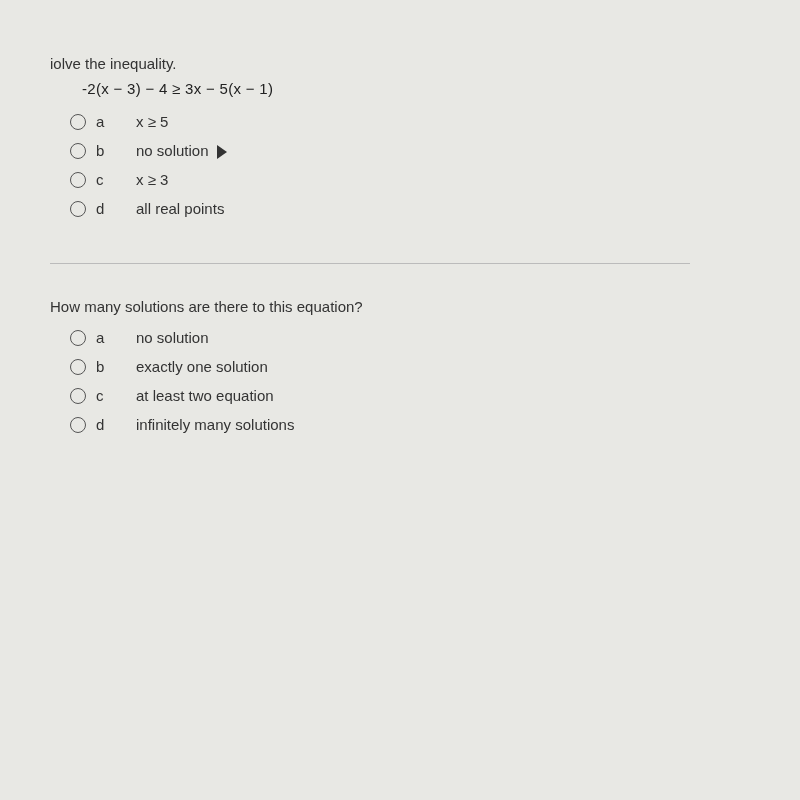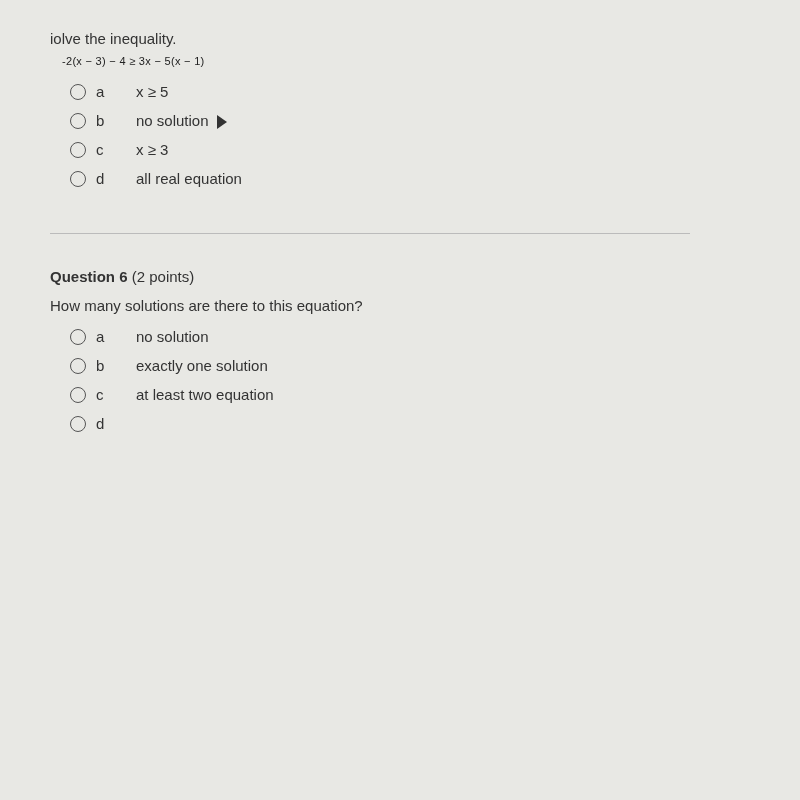--- a/index.html
+++ b/index.html
@@ -15,39 +15,39 @@
       font-family: Arial, sans-serif;
       font-size: 15px;
       color: #222;
       overflow: hidden;
     }
 
     .page {
       width: 740px;
       height: 800px;
       background-color: #e8e8e4;
-      padding: 20px 50px;
+      padding: 45px 50px;
       position: relative;
     }
 
     .question-section {
       background-color: #e8e8e4;
       padding: 10px 0;
     }
 
     .instruction-text {
       font-size: 15px;
       color: #333;
       margin-bottom: 8px;
     }
 
     .equation {
-      font-size: 11px;
+      font-size: 15px;
       color: #222;
-      margin-left: 12px;
+      margin-left: 32px;
       margin-bottom: 16px;
       letter-spacing: 0.3px;
     }
 
     .options-list {
       list-style: none;
       margin-left: 20px;
     }
 
     .option-item {
@@ -135,34 +135,28 @@
         </span>
       </li>
       <li class="option-item">
         <span class="radio-circle"></span>
         <span class="option-letter">c</span>
         <span class="option-text">x ≥ 3</span>
       </li>
       <li class="option-item">
         <span class="radio-circle"></span>
         <span class="option-letter">d</span>
-        <span class="option-text">all real equation</span>
+        <span class="option-text">all real points</span>
       </li>
     </ul>
   </div>
 
   <hr class="divider">
 
   <div class="question-section">
-    <div class="question-header">
-      <span class="question-label">
-        <strong>Question 6</strong>
-        <span style="font-weight:normal;">(2 points)</span>
-      </span>
-    </div>
 
     <div class="question-body">
       <div class="question-prompt">How many solutions are there to this equation?</div>
     </div>
 
     <ul class="options-list">
       <li class="option-item">
         <span class="radio-circle"></span>
         <span class="option-letter">a</span>
         <span class="option-text">no solution</span>
@@ -173,17 +167,18 @@
         <span class="option-text">exactly one solution</span>
       </li>
       <li class="option-item">
         <span class="radio-circle"></span>
         <span class="option-letter">c</span>
         <span class="option-text">at least two equation</span>
       </li>
       <li class="option-item">
         <span class="radio-circle"></span>
         <span class="option-letter">d</span>
+        <span class="option-text">infinitely many solutions</span>
       </li>
     </ul>
   </div>
 
 </div>
 
 </body></html>

